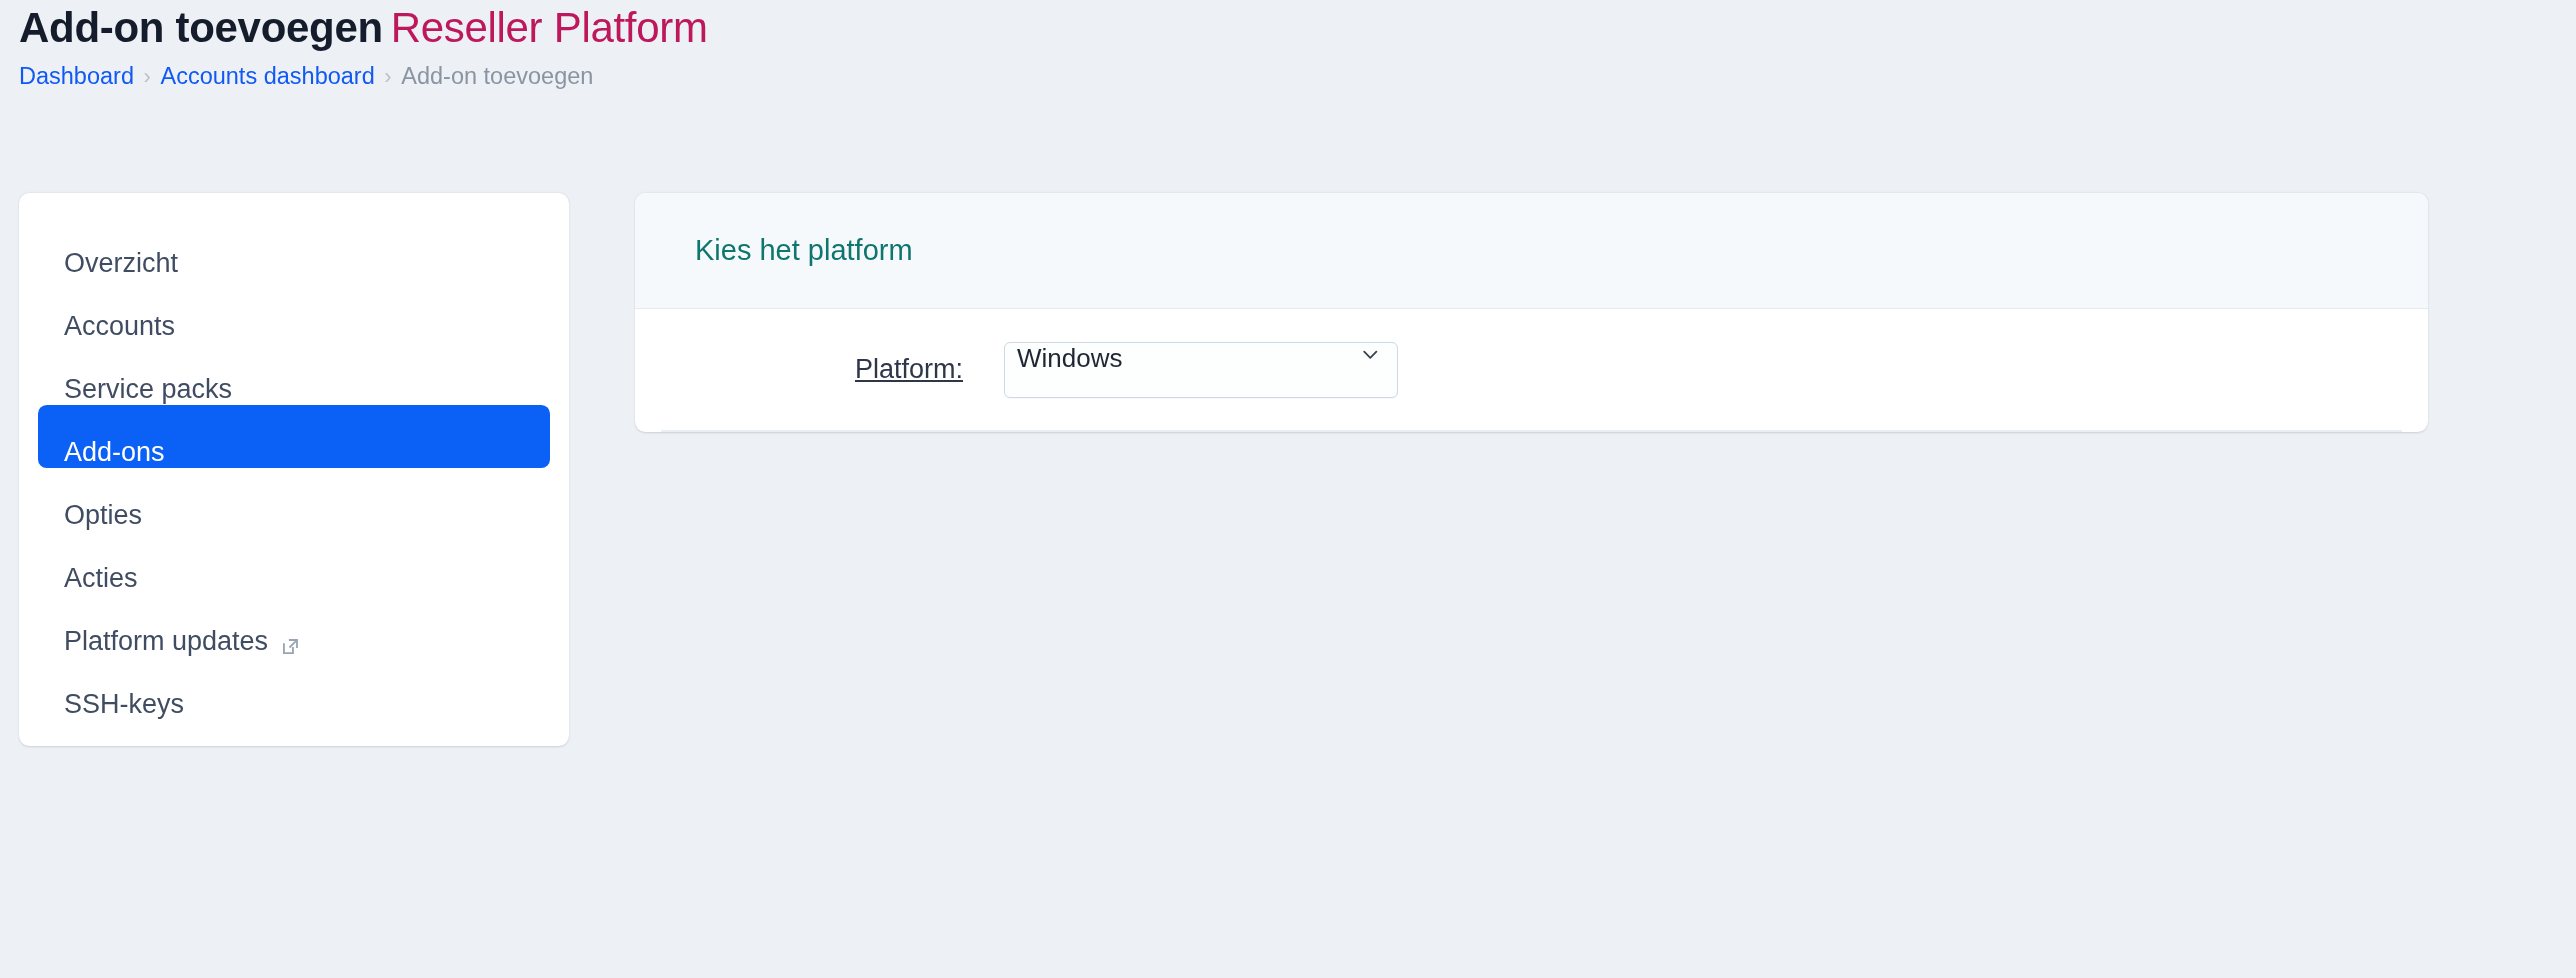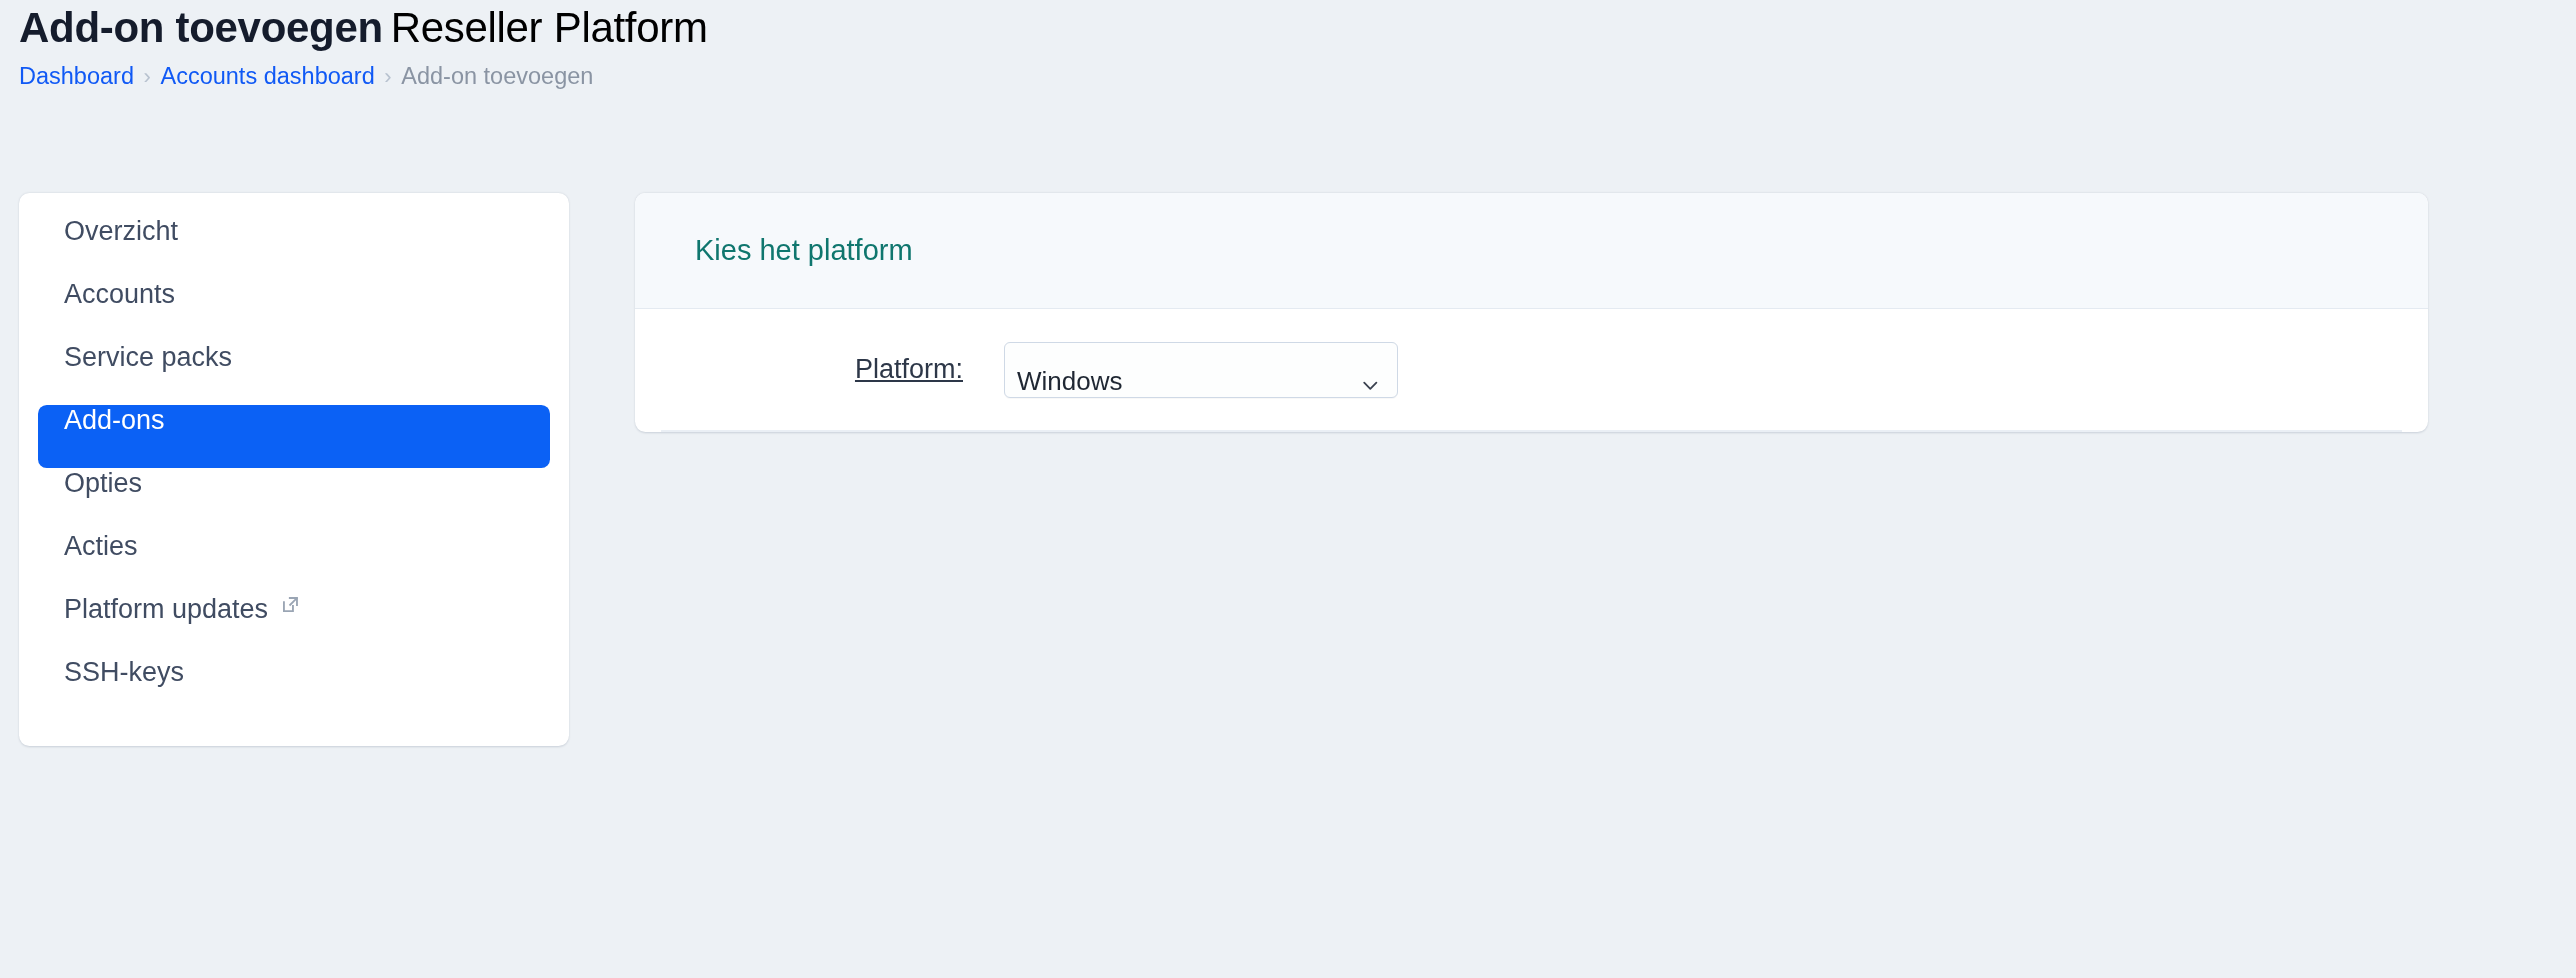--- a/index.html
+++ b/index.html
@@ -32,21 +32,21 @@
     line-height: 56px;
     white-space: nowrap;
     letter-spacing: -0.3px;
   }
   .title-main {
     font-weight: 700;
     color: #151c2c;
   }
   .title-sub {
     font-weight: 400;
-    color: #000000;
+    color: #be185d;
     margin-left: 7.8px;
   }
 
   .breadcrumb {
     margin-top: 5.2px;
     font-size: 23.5px;
     line-height: 31px;
     white-space: nowrap;
     display: flex;
     align-items: center;
@@ -82,21 +82,21 @@
     top: 0px;
     width: 550px;
     background: #ffffff;
     border-radius: 10.4px;
     box-shadow: 0 0.9px 2.6px rgba(22,38,66,0.10), 0 0.9px 1.7px rgba(22,38,66,0.06);
     padding: 22.6px 19px 26px 19px;
   }
 
   .nav-item {
     display: flex;
-    align-items: flex-start;
+    align-items: flex-end;
     height: 63px;
     padding: 0 26px;
     border-radius: 8.7px;
     font-size: 27px;
     color: #404c62;
     cursor: pointer;
     white-space: nowrap;
   }
   .nav-item.active {
     background: #0b61f5;
@@ -165,21 +165,21 @@
     position: relative;
     width: 394px;
   }
   .select-box {
     width: 394px;
     height: 56px;
     border: 1.7px solid #cfd9e6;
     border-radius: 6px;
     background: #fdfefe;
     display: flex;
-    align-items: flex-end;
+    align-items: flex-start;
     padding: 0 12px;
     font-size: 26px;
     color: #1f2733;
     cursor: pointer;
     box-shadow: 0 0.9px 0.9px rgba(16,24,40,0.03);
   }
   .select-value {
     flex: 1;
     white-space: nowrap;
     overflow: hidden;

